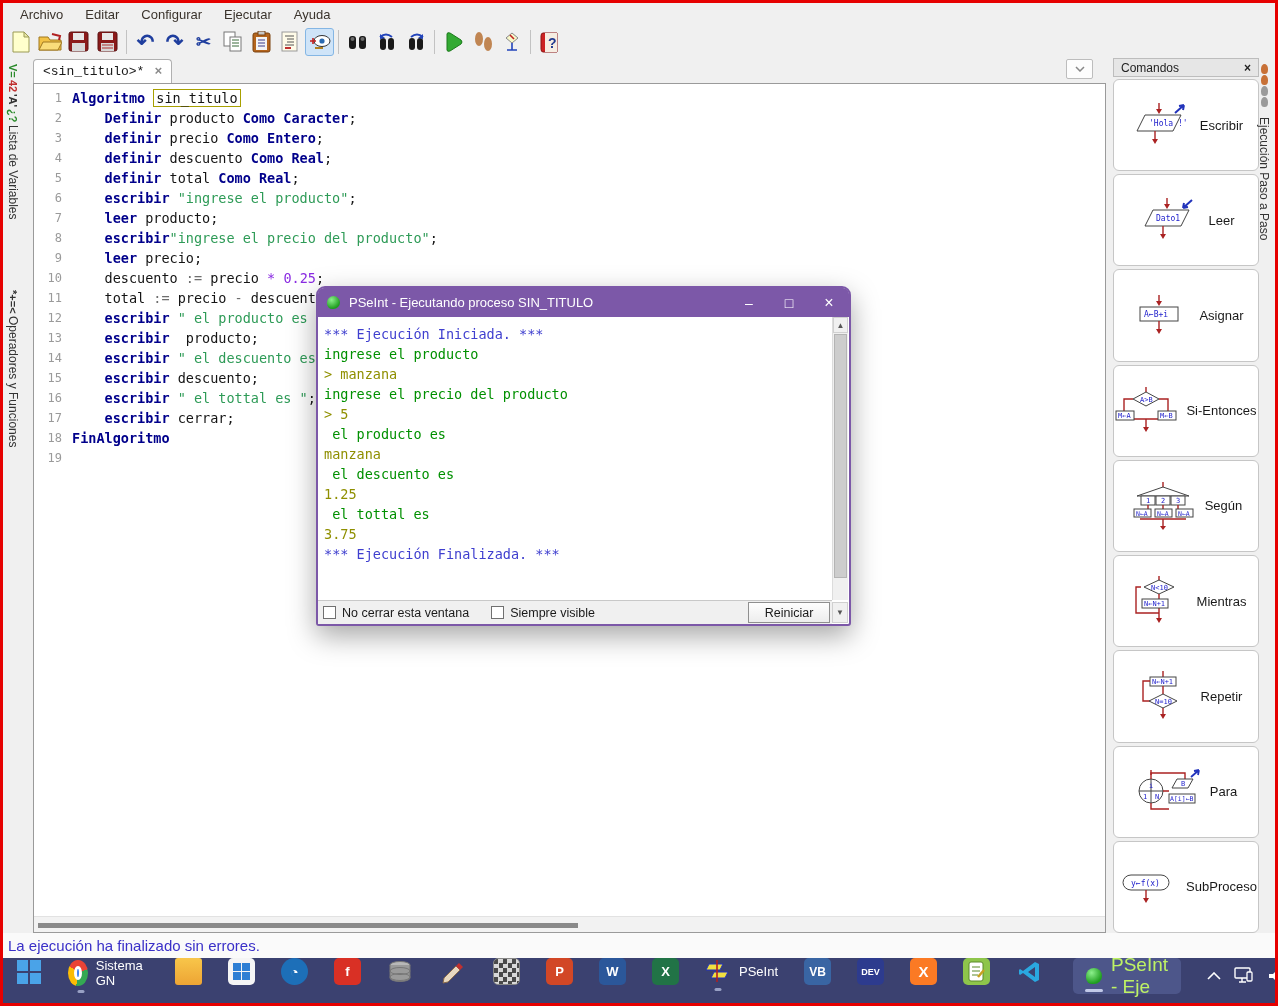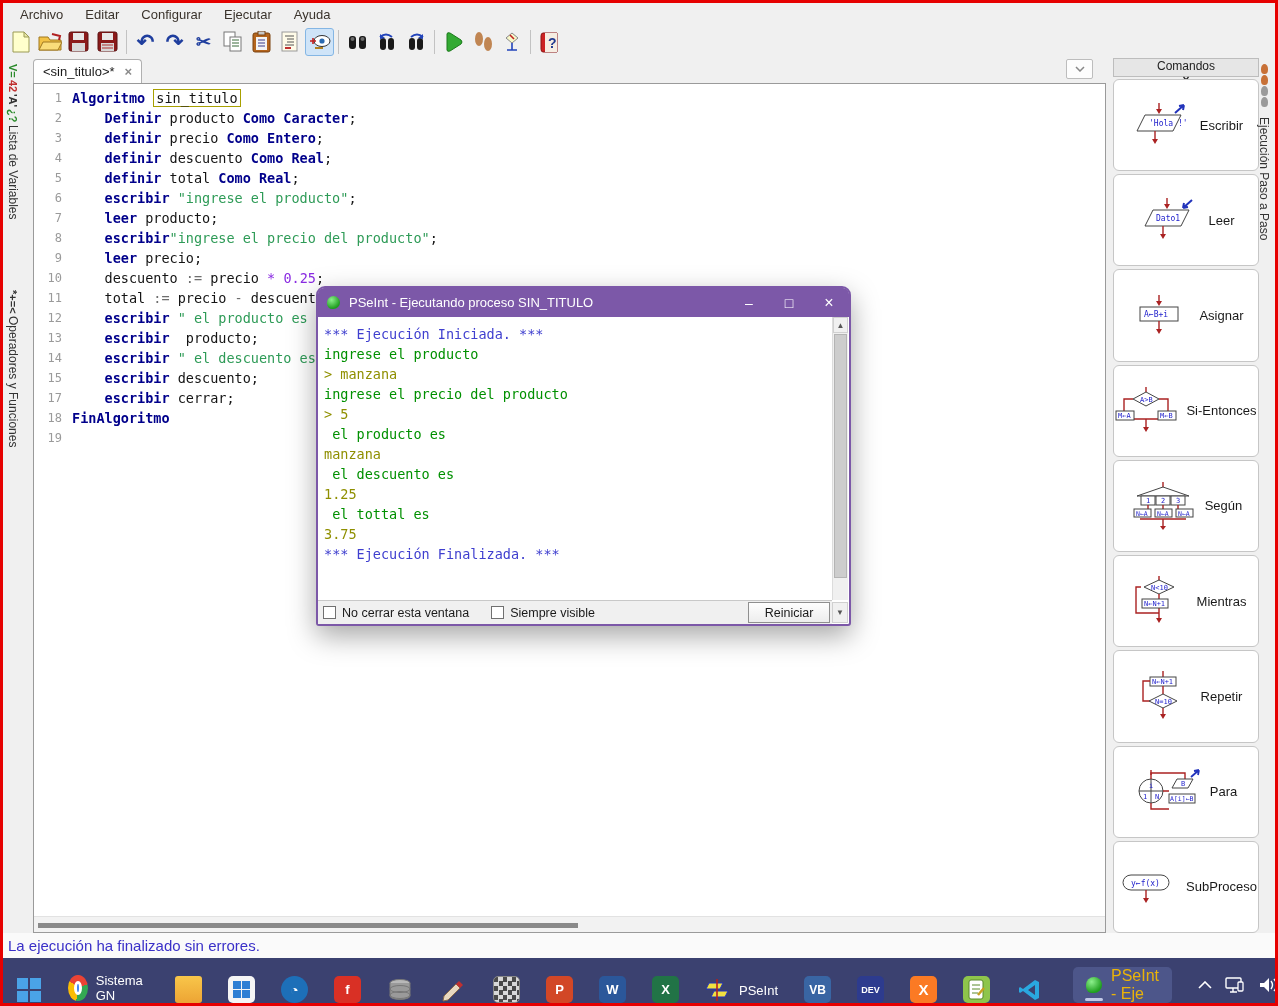--- a/index.html
+++ b/index.html
@@ -18,21 +18,21 @@
   .tbtn { width:29px; height:28px; display:flex; align-items:center; justify-content:center; }
   .tbtn svg { display:block; }
   .tbtn.hl { background:#cfe4f8; border:1px solid #84b6e4; border-radius:3px; }
   .tsep { width:1px; height:24px; background:#c2c2c2; margin:0 4px; }
   .glyph-blue { color:#1f3e9e; font-size:21px; font-weight:bold; line-height:1; }
 
   
   .tabbar { position:absolute; top:55px; left:28px; right:176px; height:25px; }
   .tab { position:absolute; left:2px; bottom:0; height:24px; background:#fff;
          border:1px solid #b0b0b0; border-bottom:none; border-radius:4px 4px 0 0;
-         display:flex; align-items:center; padding:8px 9px; gap:10px; font-size:13px; color:#1a1a1a; }
+         display:flex; align-items:center; padding:8px 9px; gap:10px; font-size:13px; color:#1a1a1a;font-family:Liberation Mono, monospace; }
   .tab .x { color:#8a8a8a; font-size:13px; font-weight:bold; }
   .tab-dd { position:absolute; right:6px; top:1px; width:27px; height:20px; background:#fdfdfd;
             border:1px solid #bdbdbd; border-radius:2px; display:flex; align-items:center; justify-content:center; }
 
   
   .left-strip { position:absolute; left:0; top:55px; width:29px; bottom:70px; }
   .vtab { position:absolute; left:3px; writing-mode:vertical-rl; font-size:12px; color:#333;
           display:flex; align-items:center; gap:2px; }
   .vtab .g { font-weight:bold; font-size:11px; }
 
@@ -79,42 +79,42 @@
   .btn-rein { margin-left:auto; margin-right:2px; width:82px; height:21px; border:1px solid #8f8f8f;
               background:linear-gradient(#fefefe,#ededed); font-size:12.5px; display:flex;
               align-items:center; justify-content:center; }
   .corner-dd { position:absolute; right:1px; bottom:1px; width:16px; height:21px; background:#f0f0f0;
                border:1px solid #d0d0d0; display:flex; align-items:center; justify-content:center;
                font-size:8px; color:#555; }
 
   
   .cmdpanel { position:absolute; left:1110px; width:146px; top:55px; bottom:70px; }
   .cmdheader { height:19px; background:#e6e6e6; border:1px solid #bdbdbd; display:flex; align-items:center;
-               justify-content:space-between; padding:0 7px; font-size:12px; color:#222;flex-direction:column; }
+               justify-content:space-between; padding:0 7px; font-size:12px; color:#222; }
   .cmdlist { position:absolute; top:21px; left:0; right:0; bottom:0; display:flex; flex-direction:column; gap:3px; }
   .cmdcard { flex:1; background:#fff; border:1px solid #c6c6c6; border-radius:6px; display:flex;
              align-items:center; justify-content:center; gap:9px; }
   .cmdcard .lbl { font-size:13px; color:#1a1a1a; }
   .cic text { font-family:"DejaVu Sans Mono",monospace; fill:#2222cc; }
   .cic .sh { fill:#fff; stroke:#444; stroke-width:1; }
   .cic .rd { stroke:#a22; stroke-width:1.4; fill:none; }
   .cic .rdf { fill:#a22; }
 
   
   .rstrip { position:absolute; right:0; width:22px; top:55px; bottom:70px; }
   .feet { display:flex; flex-direction:column; align-items:center; gap:1px; padding-top:6px; }
   .foot { width:7px; height:10px; border-radius:50% 50% 45% 45%; }
   .f-o { background:#c87137; } .f-g { background:#9a9a9a; }
   .rlabel { writing-mode:vertical-rl; font-size:12px; color:#333; margin:10px auto 0 auto; display:block; }
 
   
   .statusbar { position:absolute; left:0; right:0; bottom:45px; height:25px; background:#fafafa;
                display:flex; align-items:center; padding-left:5px; font-size:15px; color:#3a30c8; }
   .taskbar { position:absolute; left:0; right:0; bottom:0; height:45px; background:#3b4170;
-             display:flex; align-items:flex-end; gap:26px; padding:0 12px;margin-top:27px; }
+             display:flex; align-items:flex-start; gap:26px; padding:0 12px;margin-top:27px; }
   .tk { position:relative; width:27px; height:27px; border-radius:5px; display:flex; align-items:center;
         justify-content:center; font-weight:bold; font-size:13px; color:#fff; flex:none; }
   .tk .under { position:absolute; bottom:-7px; left:50%; transform:translateX(-50%); width:7px; height:3px;
                background:#98a0c4; border-radius:2px; }
   .tk-win { display:grid; grid-template-columns:11px 11px; grid-template-rows:11px 11px; gap:2px; }
   .tk-win div { background:#4aa3e8; }
   .chromewrap { display:flex; align-items:center; gap:8px; position:relative; }
   .chrome { width:26px; height:26px; border-radius:50%;
             background:conic-gradient(from -50deg, #ea4335 0 33%, #34a853 0 66%, #fbbc05 0); position:relative; }
   .chrome::after { content:""; position:absolute; inset:6px; background:#4285f4; border:3px solid #fff; border-radius:50%; }
@@ -126,21 +126,21 @@
   .fapp { background:#d93025; }
   .paint { font-size:18px; }
   .pattern { background:repeating-conic-gradient(#d8d8d8 0 25%, #4a4a4a 0 50%); background-size:9px 9px; border:1px solid #888; }
   .ppt { background:#d24726; } .word { background:#2b579a; } .excel { background:#217346; }
   .pseintwrap { display:flex; align-items:center; gap:8px; position:relative; }
   .vb { background:#3965a3; font-size:12px; }
   .dev { background:#2d3b8e; font-size:9px; }
   .xampp { background:#fb7a24; font-size:15px; }
   .npp { background:#8ec54b; font-size:13px; color:#fff; }
   .activewin { margin-left:4px; background:#4d568a; border-radius:5px; height:36px; display:flex;
-               align-items:center; gap:9px; padding:0 13px; color:#eab308; font-size:16px; position:relative; }
+               align-items:center; gap:9px; padding:0 13px; color:#bef264; font-size:19px; position:relative; }
   .activewin .under { position:absolute; bottom:2px; left:12px; width:18px; height:3px; background:#c2c9e8; border-radius:2px; }
   .tray { margin-left:auto; display:flex; align-items:center; gap:13px; color:#fff; }
   .traytime { text-align:right; font-size:13px; line-height:1.35; }
   .trayicon svg { display:block; }
 </style>
 </head>
 <body>
 
 <div class="menubar">
   <span>Archivo</span>
@@ -353,20 +353,24 @@
         <span class="ln">13</span>
         <span class="lc"><span>    </span><span class="kw">escribir</span><span>  producto;</span></span>
       </div>
       <div class="row">
         <span class="ln">14</span>
         <span class="lc"><span>    </span><span class="kw">escribir</span><span> </span><span class="str">" el descuento es"</span><span>;</span></span>
       </div>
       <div class="row">
         <span class="ln">15</span>
         <span class="lc"><span>    </span><span class="kw">escribir</span><span> descuento;</span></span>
+      </div>
+      <div class="row">
+        <span class="ln">16</span>
+        <span class="lc"><span>    </span><span class="kw">escribir</span><span> </span><span class="str">" el tottal es "</span><span>;</span></span>
       </div>
       <div class="row">
         <span class="ln">17</span>
         <span class="lc"><span>    </span><span class="kw">escribir</span><span> cerrar;</span></span>
       </div>
       <div class="row">
         <span class="ln">18</span>
         <span class="lc"><span class="kw">FinAlgoritmo</span></span>
       </div>
       <div class="row">

